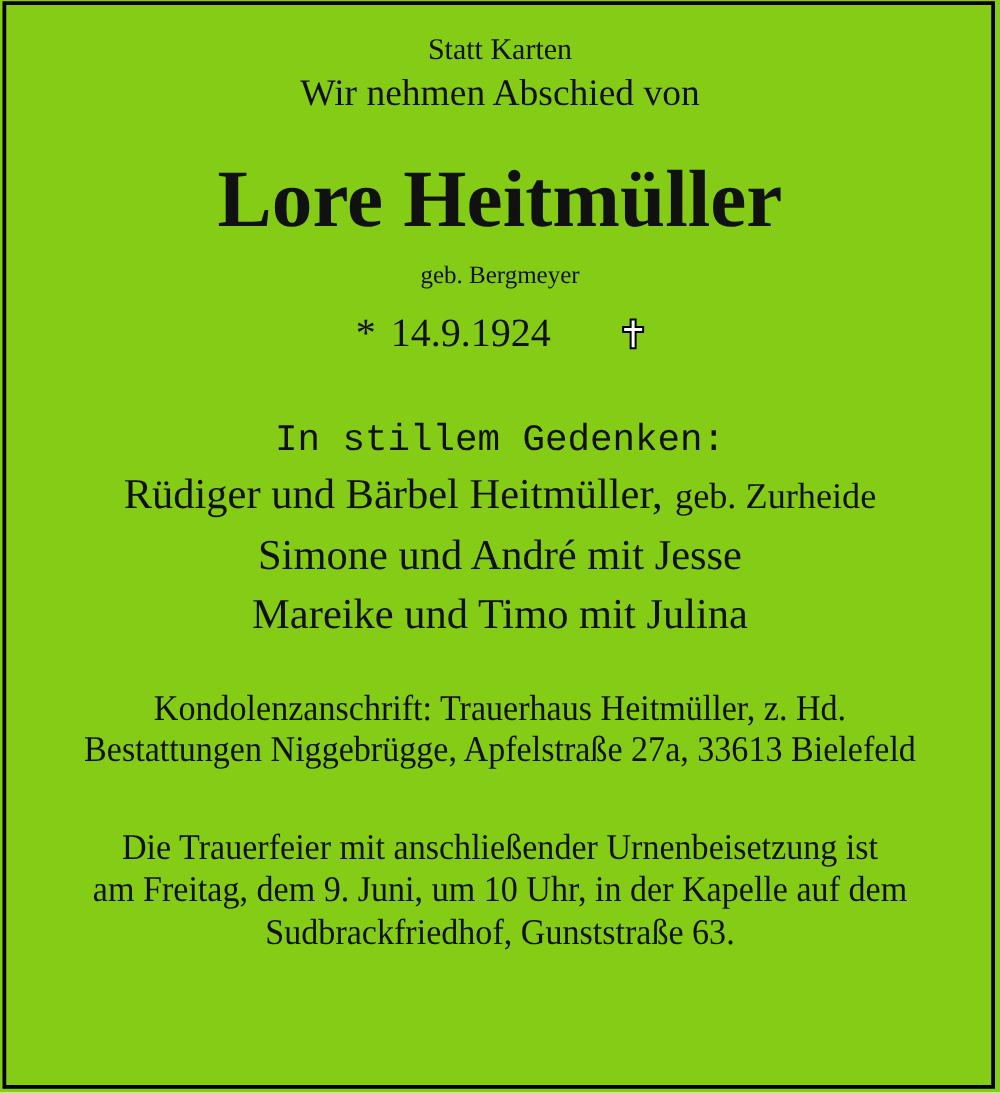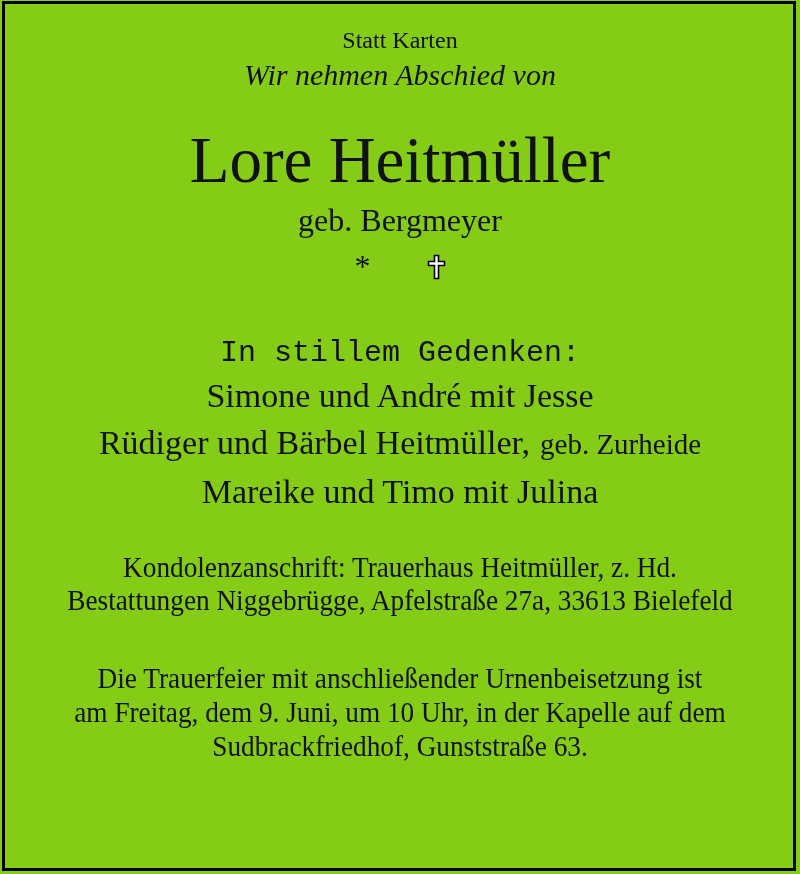--- a/index.html
+++ b/index.html
@@ -39,30 +39,29 @@
     line-height: 32px;
   }
   .intro1 {
     margin-top: 36px;
     font-size: 30px;
     line-height: 38px;
   }
   .intro2 {
     font-size: 30px;
     line-height: 38px;
-    font-style: italic;
   }
   .deceased-name {
     margin-top: 24px;
     font-size: 65px;
     line-height: 84px;
-    font-weight: normal;
+    font-weight: bold;
   }
   .maiden {
-    font-size: 32px;
+    font-size: 20px;
     line-height: 36px;
   }
   .dates {
     margin-top: 8px;
     font-size: 32px;
     line-height: 40px;
     display: flex;
     justify-content: center;
     align-items: baseline;
     gap: 56px;
@@ -131,37 +130,38 @@
 
     <span class="line intro2">Wir nehmen Abschied von</span>
 
     <span class="line deceased-name">Lore Heitmüller</span>
 
     <span class="line maiden">geb. Bergmeyer</span>
 
     <div class="dates">
       <span class="date-group">
         <span>*</span>
+        <span>14.9.1924</span>
       </span>
       <span class="date-group">
         <span>
           <svg class="cross-icon-svg" viewBox="0 0 19 25" xmlns="http://www.w3.org/2000/svg">
             <path d="M7.5 1 H11.5 V7 H17.5 V11 H11.5 V24 H7.5 V11 H1.5 V7 H7.5 Z" fill="#ffffff" stroke="#000000" stroke-width="1.6"></path>
           </svg>
         </span>
       </span>
     </div>
 
     <span class="line memorial-heading">In stillem Gedenken:</span>
 
     <div class="line mourner">
-      <span>Simone und André mit Jesse</span>
+      <span>Rüdiger und Bärbel Heitmüller,</span><span class="suffix">geb. Zurheide</span>
     </div>
     <div class="line mourner">
-      <span>Rüdiger und Bärbel Heitmüller,</span><span class="suffix">geb. Zurheide</span>
+      <span>Simone und André mit Jesse</span>
     </div>
     <div class="line mourner">
       <span>Mareike und Timo mit Julina</span>
     </div>
 
     <span class="line condolence1">Kondolenzanschrift: Trauerhaus Heitmüller, z. Hd.</span>
     <span class="line condolence2">Bestattungen Niggebrügge, Apfelstraße 27a, 33613 Bielefeld</span>
 
     <span class="line funeral1">Die Trauerfeier mit anschließender Urnenbeisetzung ist</span>
     <span class="line funeral2">am Freitag, dem 9. Juni, um 10 Uhr, in der Kapelle auf dem</span>

